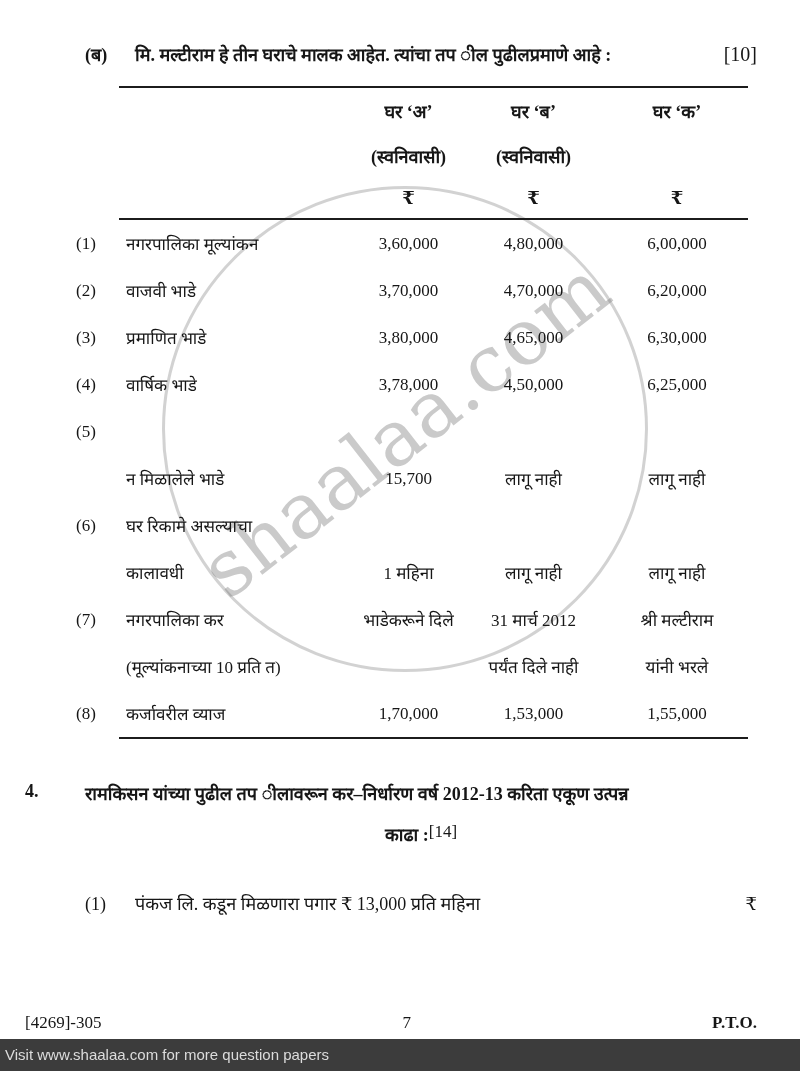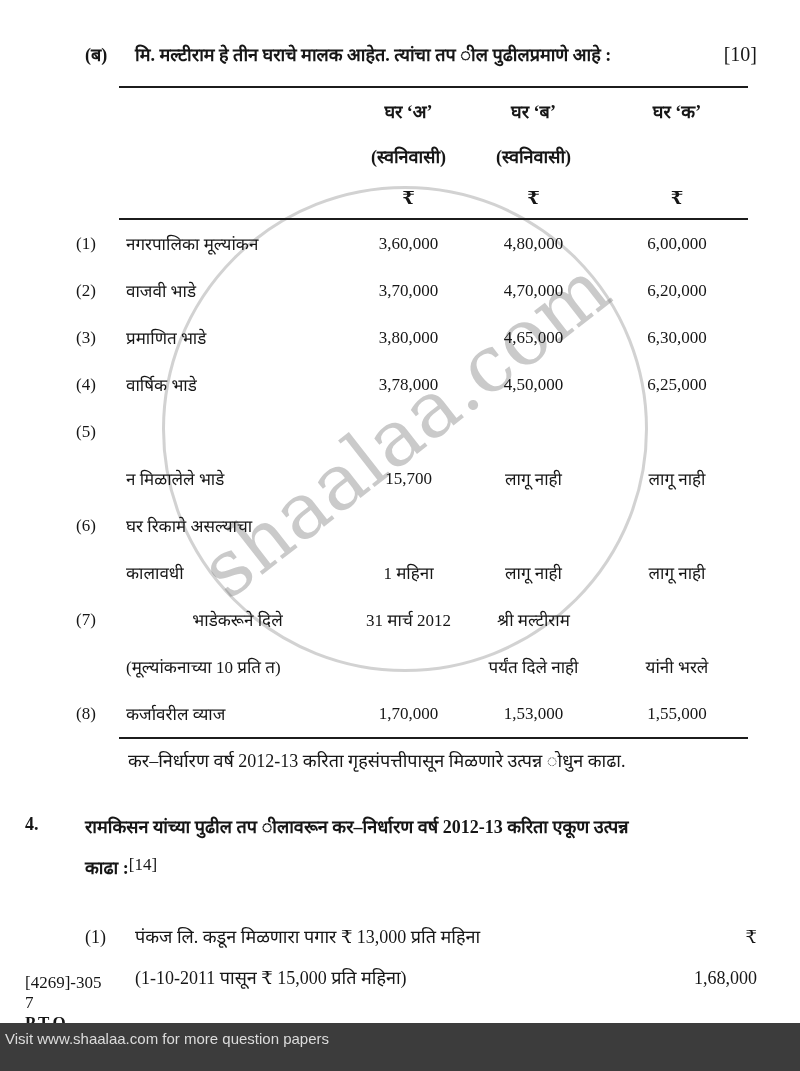--- a/index.html
+++ b/index.html
@@ -64,50 +64,49 @@
     padding:0 43px 0 128px;
     margin-top:9px;
     font-size:18px;
   }
 
   
   .q4 { margin-top:42px; padding:0 43px 0 25px; font-size:18px; font-weight:bold; }
   .q4-line1 { display:flex; }
   .q4-num { flex:none; width:60px; }
   .q4-text { flex:1; }
-  .q4-line2 { display:flex; justify-content:flex-start; margin-top:17px; padding-left:60px; }
+  .q4-line2 { display:flex; justify-content:center; margin-top:17px; padding-left:60px; }
   .q4-marks { font-weight:normal; font-size:17px; }
 
   .item-row {
     display:flex; align-items:baseline;
     padding:0 43px 0 85px;
     font-size:18px;
   }
   .item-row.first { margin-top:45px; }
   .item-row.second { margin-top:17px; }
   .item-num { flex:none; width:50px; }
   .item-text { flex:1; }
   .item-right { flex:none; text-align:right; min-width:80px; }
 
   
   .page-footer {
     position:absolute; left:25px; right:43px; bottom:38px;
     display:flex; justify-content:space-between; align-items:baseline;
     font-size:17px;
     z-index:1;
-    flex-direction:column;
   }
   .pf-left { font-family:"Liberation Serif",serif; }
   .pf-page { }
   .pf-right { font-weight:bold; }
 
   
   .bottom-bar {
     position:absolute; left:0; right:0; bottom:0;
-    height:48px; line-height:32px;
+    height:32px; line-height:32px;
     background:#3c3c3c;
     color:#dcdcdc;
     font-family:"Liberation Sans","DejaVu Sans",sans-serif;
     font-size:15px;
     padding-left:5px;
     z-index:2;
   }
 </style>
 </head>
 <body>
@@ -214,20 +213,21 @@
       <div class="trow drow">
         <span class="cell num"></span>
         <span class="cell label">कालावधी</span>
         <span class="cell val">1 महिना</span>
         <span class="cell val">लागू नाही</span>
         <span class="cell val">लागू नाही</span>
       </div>
 
       <div class="trow drow">
         <span class="cell num">(7)</span>
+        <span class="cell label">नगरपालिका कर</span>
         <span class="cell val">भाडेकरूने दिले</span>
         <span class="cell val">31 मार्च 2012</span>
         <span class="cell val">श्री मल्टीराम</span>
       </div>
 
       <div class="trow drow">
         <span class="cell num"></span>
         <span class="cell label">(मूल्यांकनाच्या 10 प्रति त)</span>
         <span class="cell val"></span>
         <span class="cell val">पर्यंत दिले नाही</span>
@@ -239,43 +239,37 @@
         <span class="cell label">कर्जावरील व्याज</span>
         <span class="cell val">1,70,000</span>
         <span class="cell val">1,53,000</span>
         <span class="cell val">1,55,000</span>
       </div>
     </div>
 
       <div class="rule"></div>
     </div>
 
-    <div class="table-note">कर–निर्धारण वर्ष 2012-13 करिता गृहसंपत्तीपासून मिळणारे उत्पन्न  ोधुन काढा.</div>
 
     <div class="q4">
       <div class="q4-line1">
         <span class="q4-num">4.</span>
         <span class="q4-text">रामकिसन यांच्या पुढील तप ीलावरून कर–निर्धारण वर्ष 2012-13 करिता एकूण उत्पन्न</span>
       </div>
       <div class="q4-line2">
         <span>काढा :</span>
         <span class="q4-marks">[14]</span>
       </div>
     </div>
 
     <div class="item-row first">
       <span class="item-num">(1)</span>
       <span class="item-text">पंकज लि. कडून मिळणारा पगार  ₹  13,000  प्रति महिना</span>
       <span class="item-right">₹</span>
     </div>
-    <div class="item-row second">
-      <span class="item-num"></span>
-      <span class="item-text">(1-10-2011  पासून  ₹  15,000  प्रति महिना)</span>
-      <span class="item-right">1,68,000</span>
-    </div>
 
   </div>
 
   <div class="page-footer">
     <span class="pf-left">[4269]-305</span>
     <span class="pf-page">7</span>
     <span class="pf-right">P.T.O.</span>
   </div>
 
   <div class="bottom-bar">

